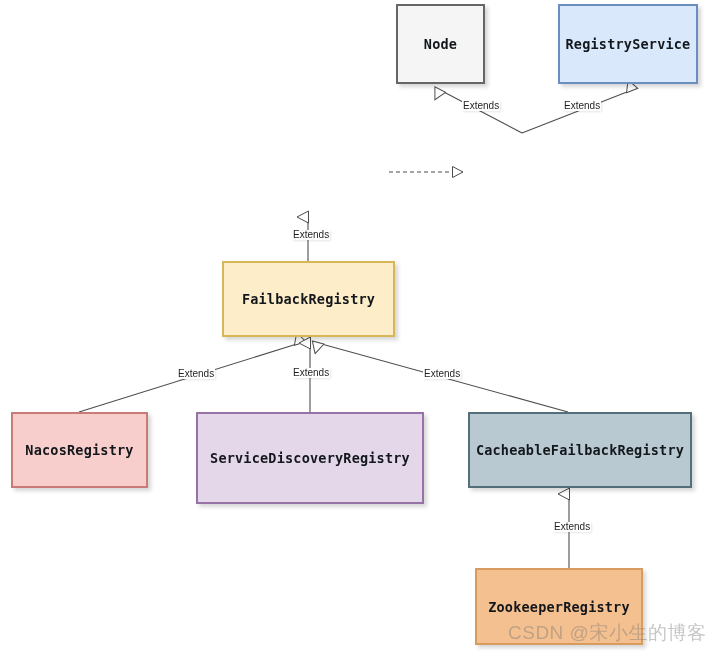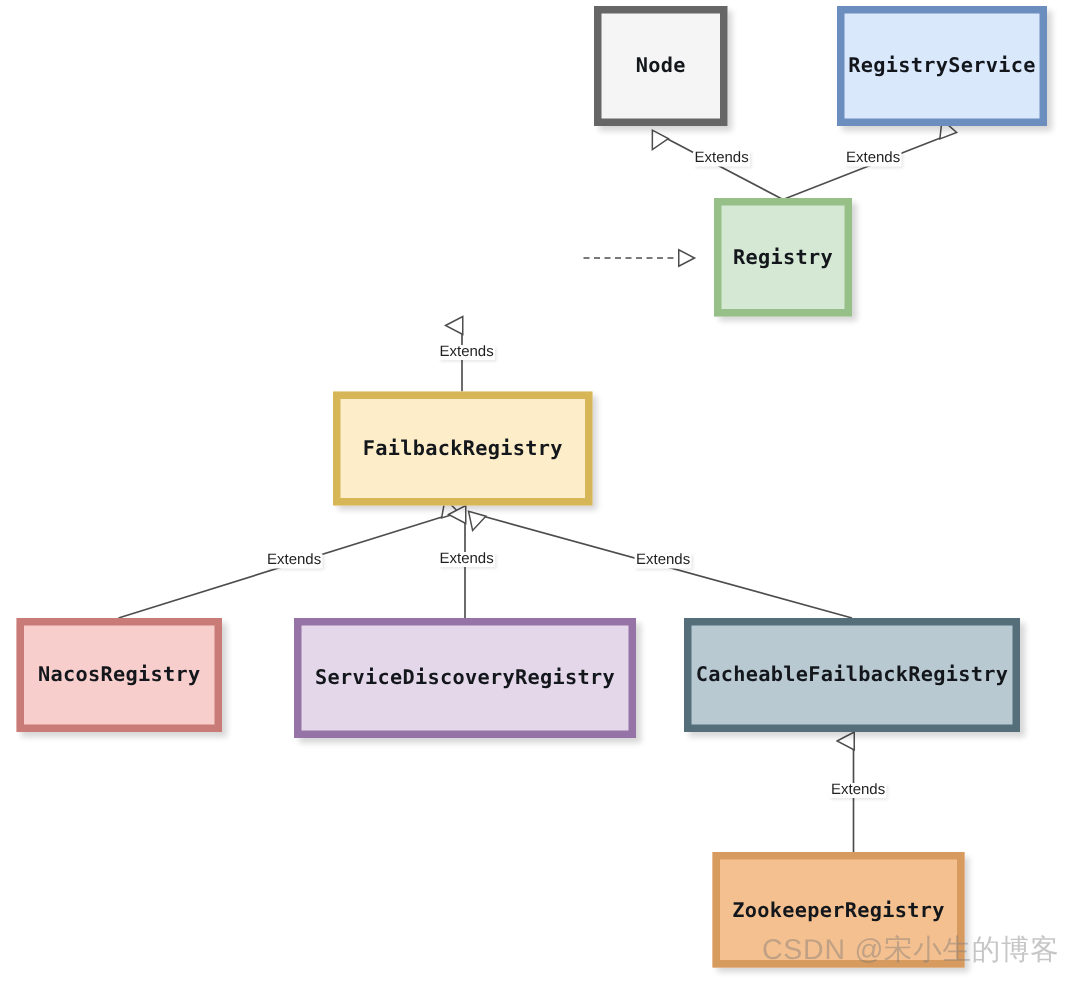--- a/index.html
+++ b/index.html
@@ -22,21 +22,21 @@
     position: absolute;
     left: 0;
     top: 0;
     width: 716px;
     height: 655px;
     pointer-events: none;
   }
   .node-box {
     position: absolute;
     box-sizing: border-box;
-    border: 5px solid #0f766e;
+    border: 2px solid #0f766e;
     display: flex;
     align-items: center;
     justify-content: center;
     box-shadow: 3px 3px 4px rgba(0, 0, 0, 0.16);
     z-index: 2;
   }
   .node-label {
     font-family: "DejaVu Sans Mono", "Liberation Mono", monospace;
     font-weight: bold;
     font-size: 13.5px;
@@ -116,33 +116,30 @@
       <path d="M 569 568 L 569 494" fill="none" stroke="#4d4d4d" stroke-width="1.1" marker-end="url(#hollow-tri-up)"></path>
     </g>
   </svg>
 
   <div class="node-box" style="left: 396px; top: 4px; width: 89px; height: 80px; background: rgb(245, 245, 245); border-color: rgb(102, 102, 102);">
     <span class="node-label">Node</span>
   </div>
   <div class="node-box" style="left: 558px; top: 4px; width: 140px; height: 80px; background: rgb(218, 232, 252); border-color: rgb(108, 142, 191);">
     <span class="node-label">RegistryService</span>
   </div>
-  <div class="node-box" style="left: 476px; top: 132px; width: 92px; height: 79px; background: rgb(213, 232, 212); border-color: rgb(151, 192, 136);">
-    <span class="node-label">Registry</span>
-  </div>
   <div class="node-box" style="left: 11px; top: 412px; width: 137px; height: 76px; background: rgb(248, 206, 204); border-color: rgb(201, 123, 119);">
     <span class="node-label">NacosRegistry</span>
   </div>
   <div class="node-box" style="left: 222px; top: 261px; width: 173px; height: 76px; background: rgb(253, 237, 201); border-color: rgb(214, 182, 86);">
     <span class="node-label">FailbackRegistry</span>
   </div>
-  <div class="node-box" style="left: 196px; top: 412px; width: 228px; height: 80px; background: rgb(228, 215, 234); border-color: rgb(150, 115, 166);">
+  <div class="node-box" style="left: 196px; top: 412px; width: 228px; height: 92px; background: rgb(228, 215, 234); border-color: rgb(150, 115, 166);">
     <span class="node-label">ServiceDiscoveryRegistry</span>
   </div>
-  <div class="node-box" style="left: 456px; top: 412px; width: 224px; height: 76px; background: rgb(184, 201, 210); border-color: rgb(84, 110, 122);">
+  <div class="node-box" style="left: 468px; top: 412px; width: 224px; height: 76px; background: rgb(184, 201, 210); border-color: rgb(84, 110, 122);">
     <span class="node-label">CacheableFailbackRegistry</span>
   </div>
   <div class="node-box" style="left: 475px; top: 568px; width: 168px; height: 77px; background: rgb(245, 192, 143); border-color: rgb(215, 155, 95);">
     <span class="node-label">ZookeeperRegistry</span>
   </div>
 
   <div class="edge-label" style="left: 462px; top: 101px;">Extends</div>
   <div class="edge-label" style="left: 563px; top: 101px;">Extends</div>
   <div class="edge-label" style="left: 292px; top: 230px;">Extends</div>
   <div class="edge-label" style="left: 177px; top: 369px;">Extends</div>

